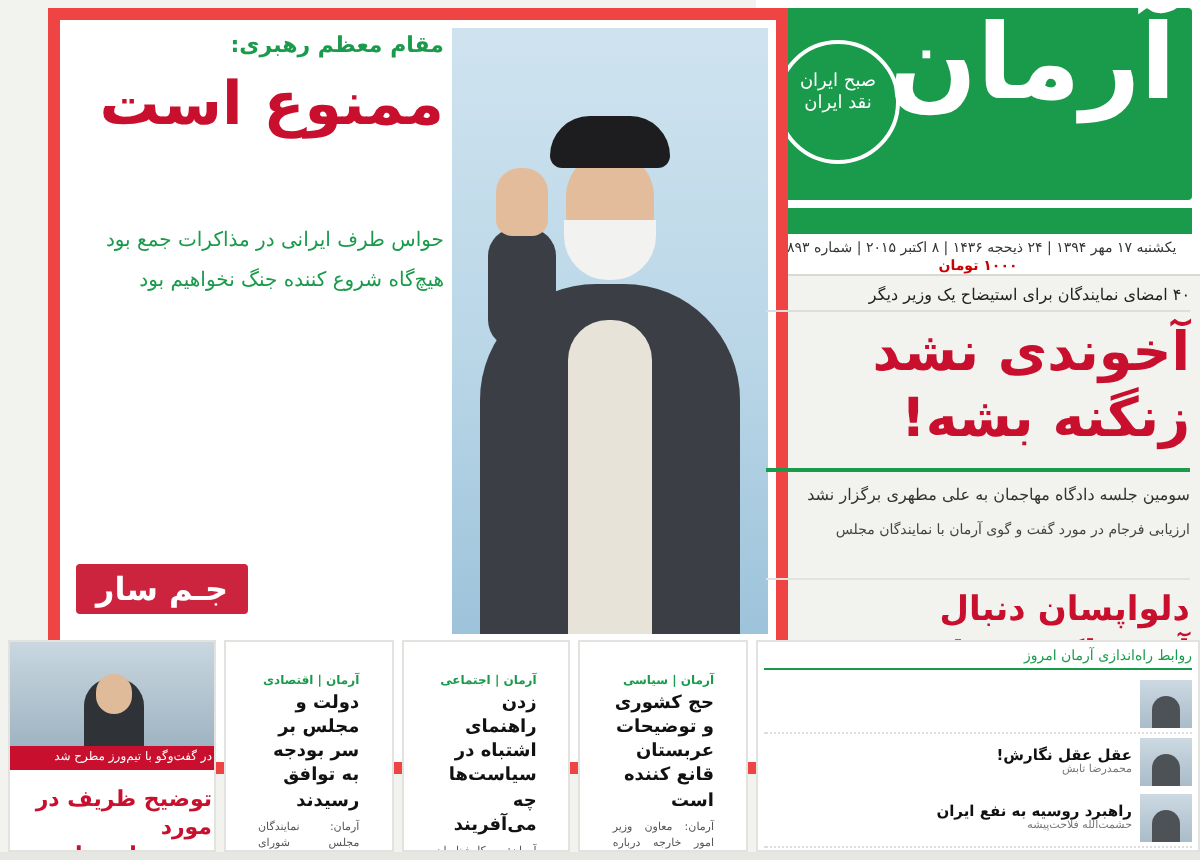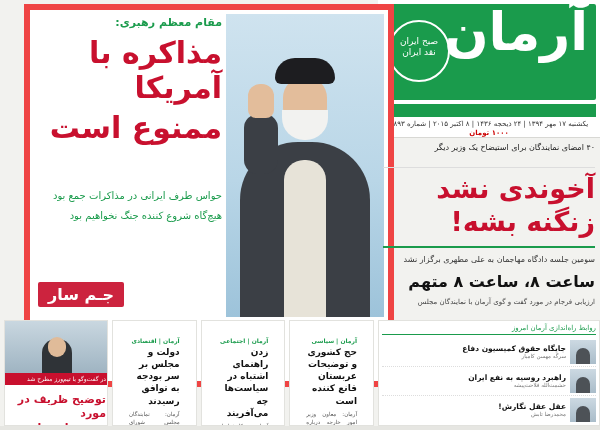--- a/index.html
+++ b/index.html
@@ -222,21 +222,21 @@
     padding: 2px 5px 0 5px;
     box-sizing: border-box;
     direction: rtl;
     text-align: right;
   }
   .lead-kicker {
     font-size: 8px;
     color: #222;
     line-height: 1.4;
     border-bottom: 1px solid #ddd;
-    padding-bottom: 14px;
+    padding-bottom: 2px;
     margin-bottom: 5px;
   }
   .lead-head {
     font-size: 27px;
     font-weight: bold;
     color: #c8102e;
     line-height: 1.2;
   }
   .lead-rule {
     height: 2px;
@@ -468,35 +468,33 @@
     <div class="hero-photo">
       <div class="fig-robe"></div>
       <div class="fig-arm"></div>
       <div class="fig-hand"></div>
       <div class="fig-face"></div>
       <div class="fig-beard"></div>
       <div class="fig-turban"></div>
     </div>
     <div class="hero-text">
       <div class="hero-kicker">مقام معظم رهبری:</div>
-      <div class="hero-head">مذاکره با آمریکا</div>
       <div class="hero-head second">ممنوع است</div>
       <div class="hero-sub">حواس طرف ایرانی در مذاکرات جمع بود</div>
       <div class="hero-sub" style="margin-top:2px">هیچ‌گاه شروع کننده جنگ نخواهیم بود</div>
     </div>
     <div class="hero-badge">جـم سار</div>
   </div>
 
   <div class="lead">
     <div class="lead-kicker">۴۰ امضای نمایندگان برای استیضاح یک وزیر دیگر</div>
     <div class="lead-head">آخوندی نشد</div>
     <div class="lead-head">زنگنه بشه!</div>
     <div class="lead-rule"></div>
     <div class="lead-deck">سومین جلسه دادگاه مهاجمان به علی مطهری برگزار نشد</div>
-    <div class="lead-sub">ساعت ۸، ساعت ۸ متهم</div>
     <div class="lead-note">ارزیابی فرجام در مورد گفت و گوی آرمان با نمایندگان مجلس</div>
     <div class="lead-head2">دلواپسان دنبال آبستراکسیون!</div>
     <div class="lead-head3">بی اطلاعی از سرنوشت ۷۱ زائر</div>
   </div>
 
   <div class="cards">
     <div class="card">
       <div class="card-tag">آرمان | سیاسی</div>
       <div class="card-head">حج کشوری و توضیحات عربستان قانع کننده است</div>
       <div class="card-body">آرمان: معاون وزیر امور خارجه درباره آخرین وضعیت پیگیری حادثه منا و شناسایی پیکر جانباختگان ایرانی و روند همکاری طرف سعودی با هیات ایرانی توضیحاتی ارائه داد و گفت پاسخ‌های ارائه شده از سوی مقامات عربستان تاکنون قانع کننده نبوده است.</div>
@@ -524,35 +522,31 @@
     <div class="redbox-head">
       <div>توضیح ظریف در مورد</div>
       <div>دست دادن با اوباما</div>
     </div>
   </div>
 
   <div class="briefs">
     <div class="briefs-title">روابط راه‌اندازی آرمان امروز</div>
     <div class="brief-row">
       <div class="brief-thumb"></div>
+    </div>
+    <div class="brief-row" style="border-bottom:none">
+      <div class="brief-thumb"></div>
       <div class="brief-texts">
-        <div class="brief-head">جایگاه حقوق کمیسیون دفاع</div>
-        <div class="brief-sub">سرگه مهسن کامیار</div>
+        <div class="brief-head">عقل عقل نگارش!</div>
+        <div class="brief-sub">محمدرضا تابش</div>
       </div>
     </div>
     <div class="brief-row">
       <div class="brief-thumb"></div>
       <div class="brief-texts">
         <div class="brief-head">راهبرد روسیه به نفع ایران</div>
         <div class="brief-sub">حشمت‌الله فلاحت‌پیشه</div>
       </div>
     </div>
-    <div class="brief-row" style="border-bottom:none">
-      <div class="brief-thumb"></div>
-      <div class="brief-texts">
-        <div class="brief-head">عقل عقل نگارش!</div>
-        <div class="brief-sub">محمدرضا تابش</div>
-      </div>
-    </div>
   </div>
 
   <div class="footer-strip"></div>
 </div>
 
 </body></html>

